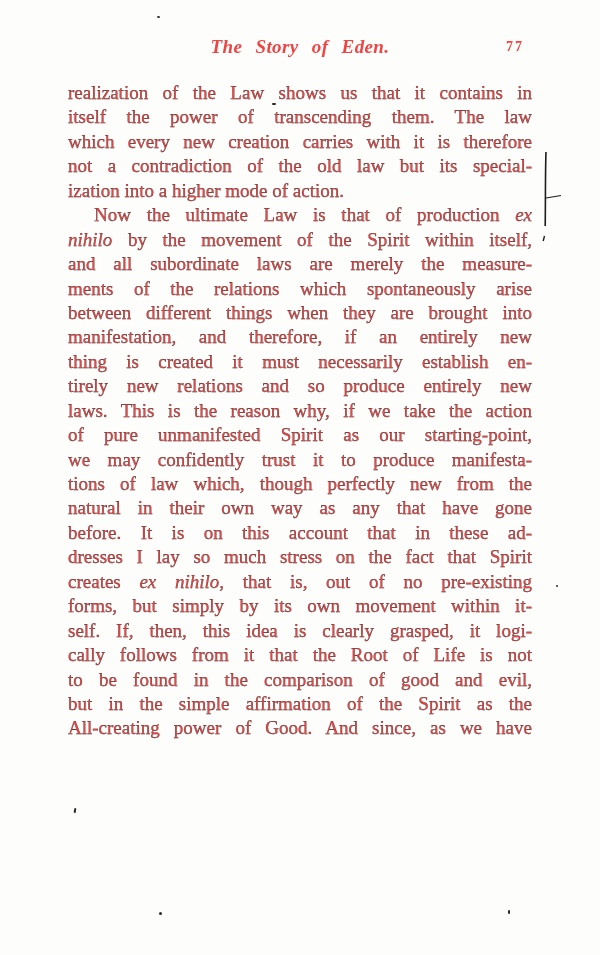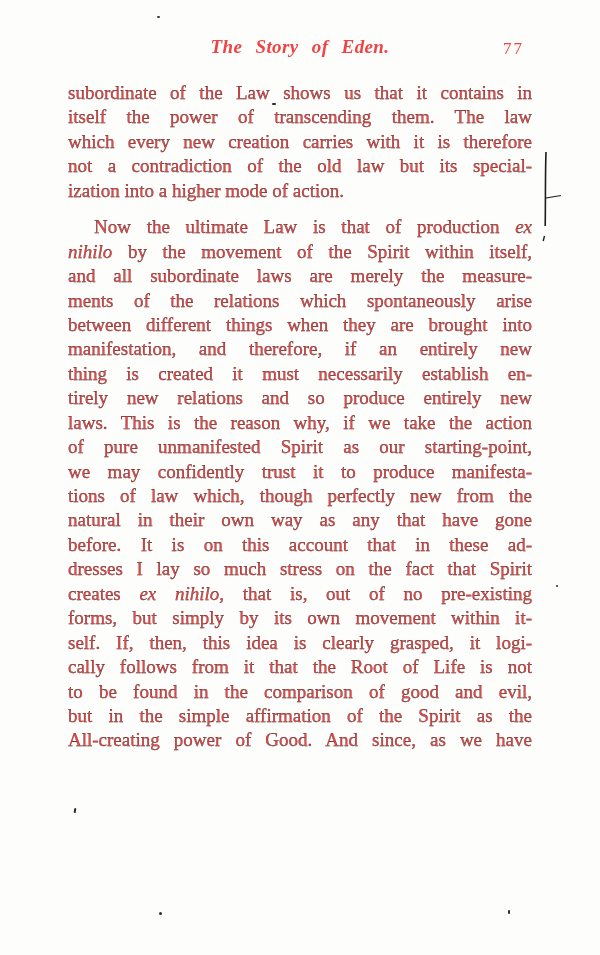--- a/index.html
+++ b/index.html
@@ -22,22 +22,22 @@
     text-align:center;
     font-style:italic;
     font-weight:bold;
     font-size:19px;
     word-spacing:8px;
     letter-spacing:.4px;
   }
   .page-number{
     position:absolute;
     top:3px;right:8px;
-    font-weight:normal;
-    font-size:17px;
+    font-weight:bold;
+    font-size:14px;
     font-style:normal;
     letter-spacing:2px;
   }
   .text-block{
     position:absolute;
     top:81px;left:68px;width:464px;
   }
   .line{
     font-size:19px;
     line-height:24.45px;
@@ -46,21 +46,20 @@
     text-align-last:justify;
     -webkit-text-stroke:.25px #161616;
     overflow:hidden;
     white-space:normal;
   }
   .line.last{
     text-align-last:left;
   }
   .line.indent{
     text-indent:26px;
-    margin-top:12px;
   }
   .it{font-style:italic;}
   .margin-mark{
     position:absolute;
     top:148px;left:538px;
     width:32px;height:100px;
   }
   .speck{
     position:absolute;
     background:#2a2a2a;
@@ -71,21 +70,21 @@
 <body>
 
 <div class="page">
 
   <div class="running-header">
     <span class="header-title">The Story of Eden.</span>
     <span class="page-number">77</span>
   </div>
 
   <div class="text-block">
-      <div class="line"><span>subordinate of the Law shows us that it contains in</span></div>
+      <div class="line"><span>realization of the Law shows us that it contains in</span></div>
       <div class="line"><span>itself the power of transcending them.  The law</span></div>
       <div class="line"><span>which every new creation carries with it is therefore</span></div>
       <div class="line"><span>not a contradiction of the old law but its special-</span></div>
       <div class="line last"><span>ization into a higher mode of action.</span></div>
       <div class="line indent"><span>Now the ultimate Law is that of production </span><span class="it">ex</span></div>
       <div class="line"><span class="it">nihilo</span><span> by the movement of the Spirit within itself,</span></div>
       <div class="line"><span>and all subordinate laws are merely the measure-</span></div>
       <div class="line"><span>ments of the relations which spontaneously arise</span></div>
       <div class="line"><span>between different things when they are brought into</span></div>
       <div class="line"><span>manifestation, and therefore, if an entirely new</span></div>

